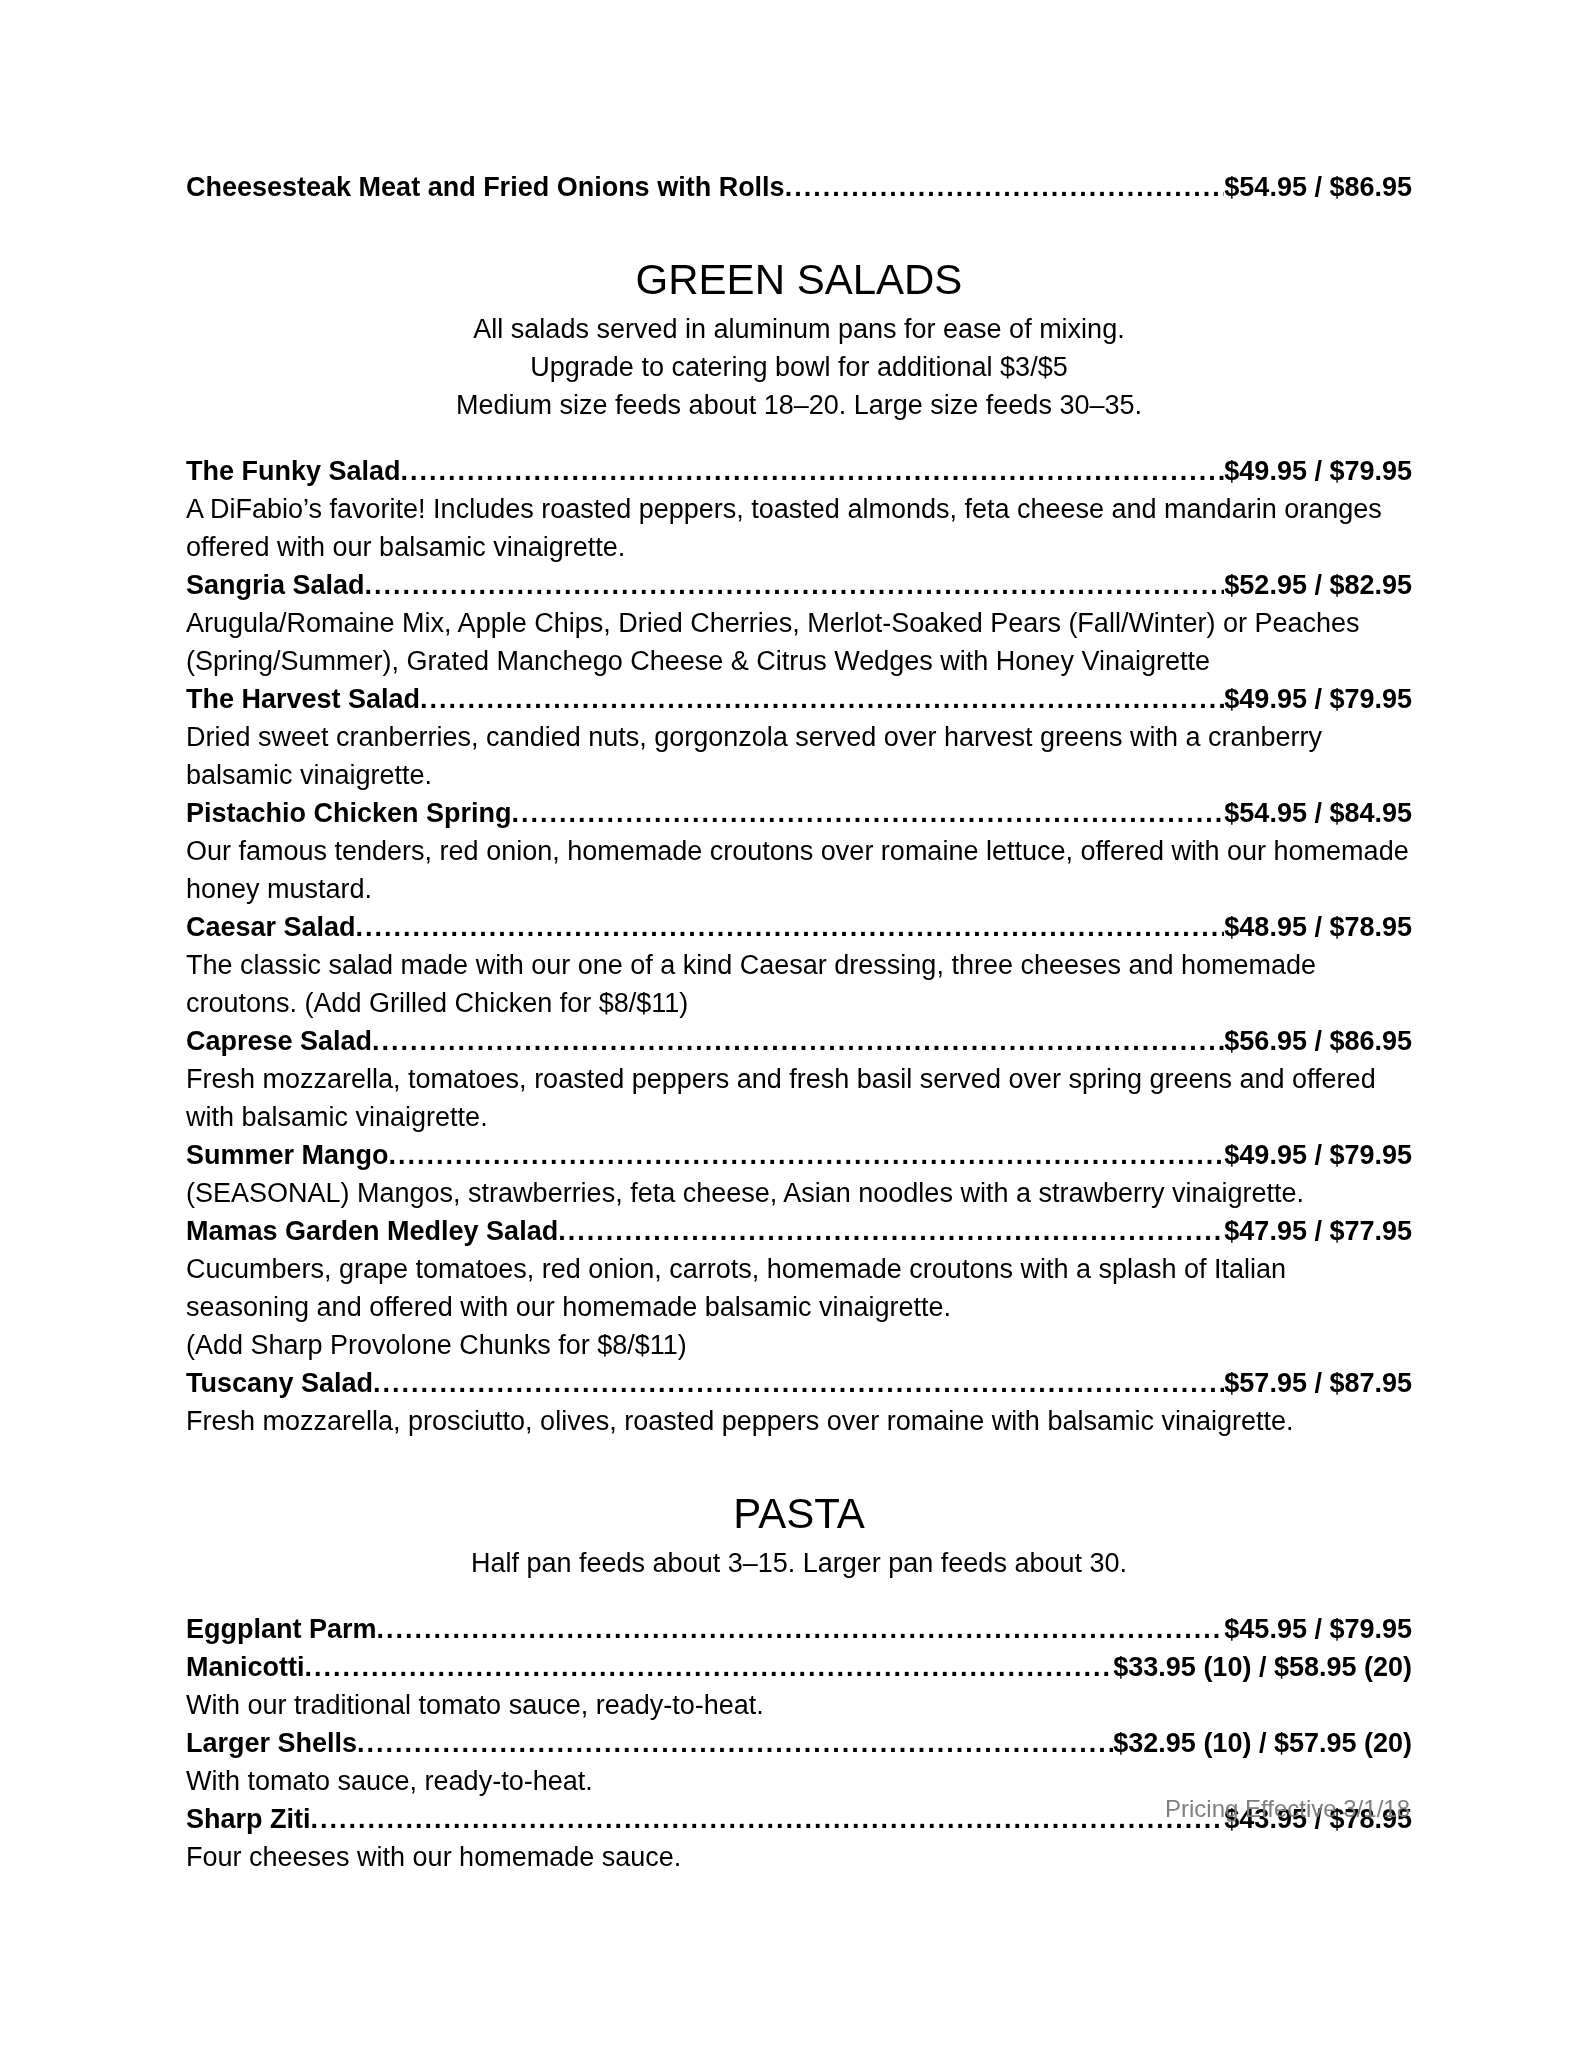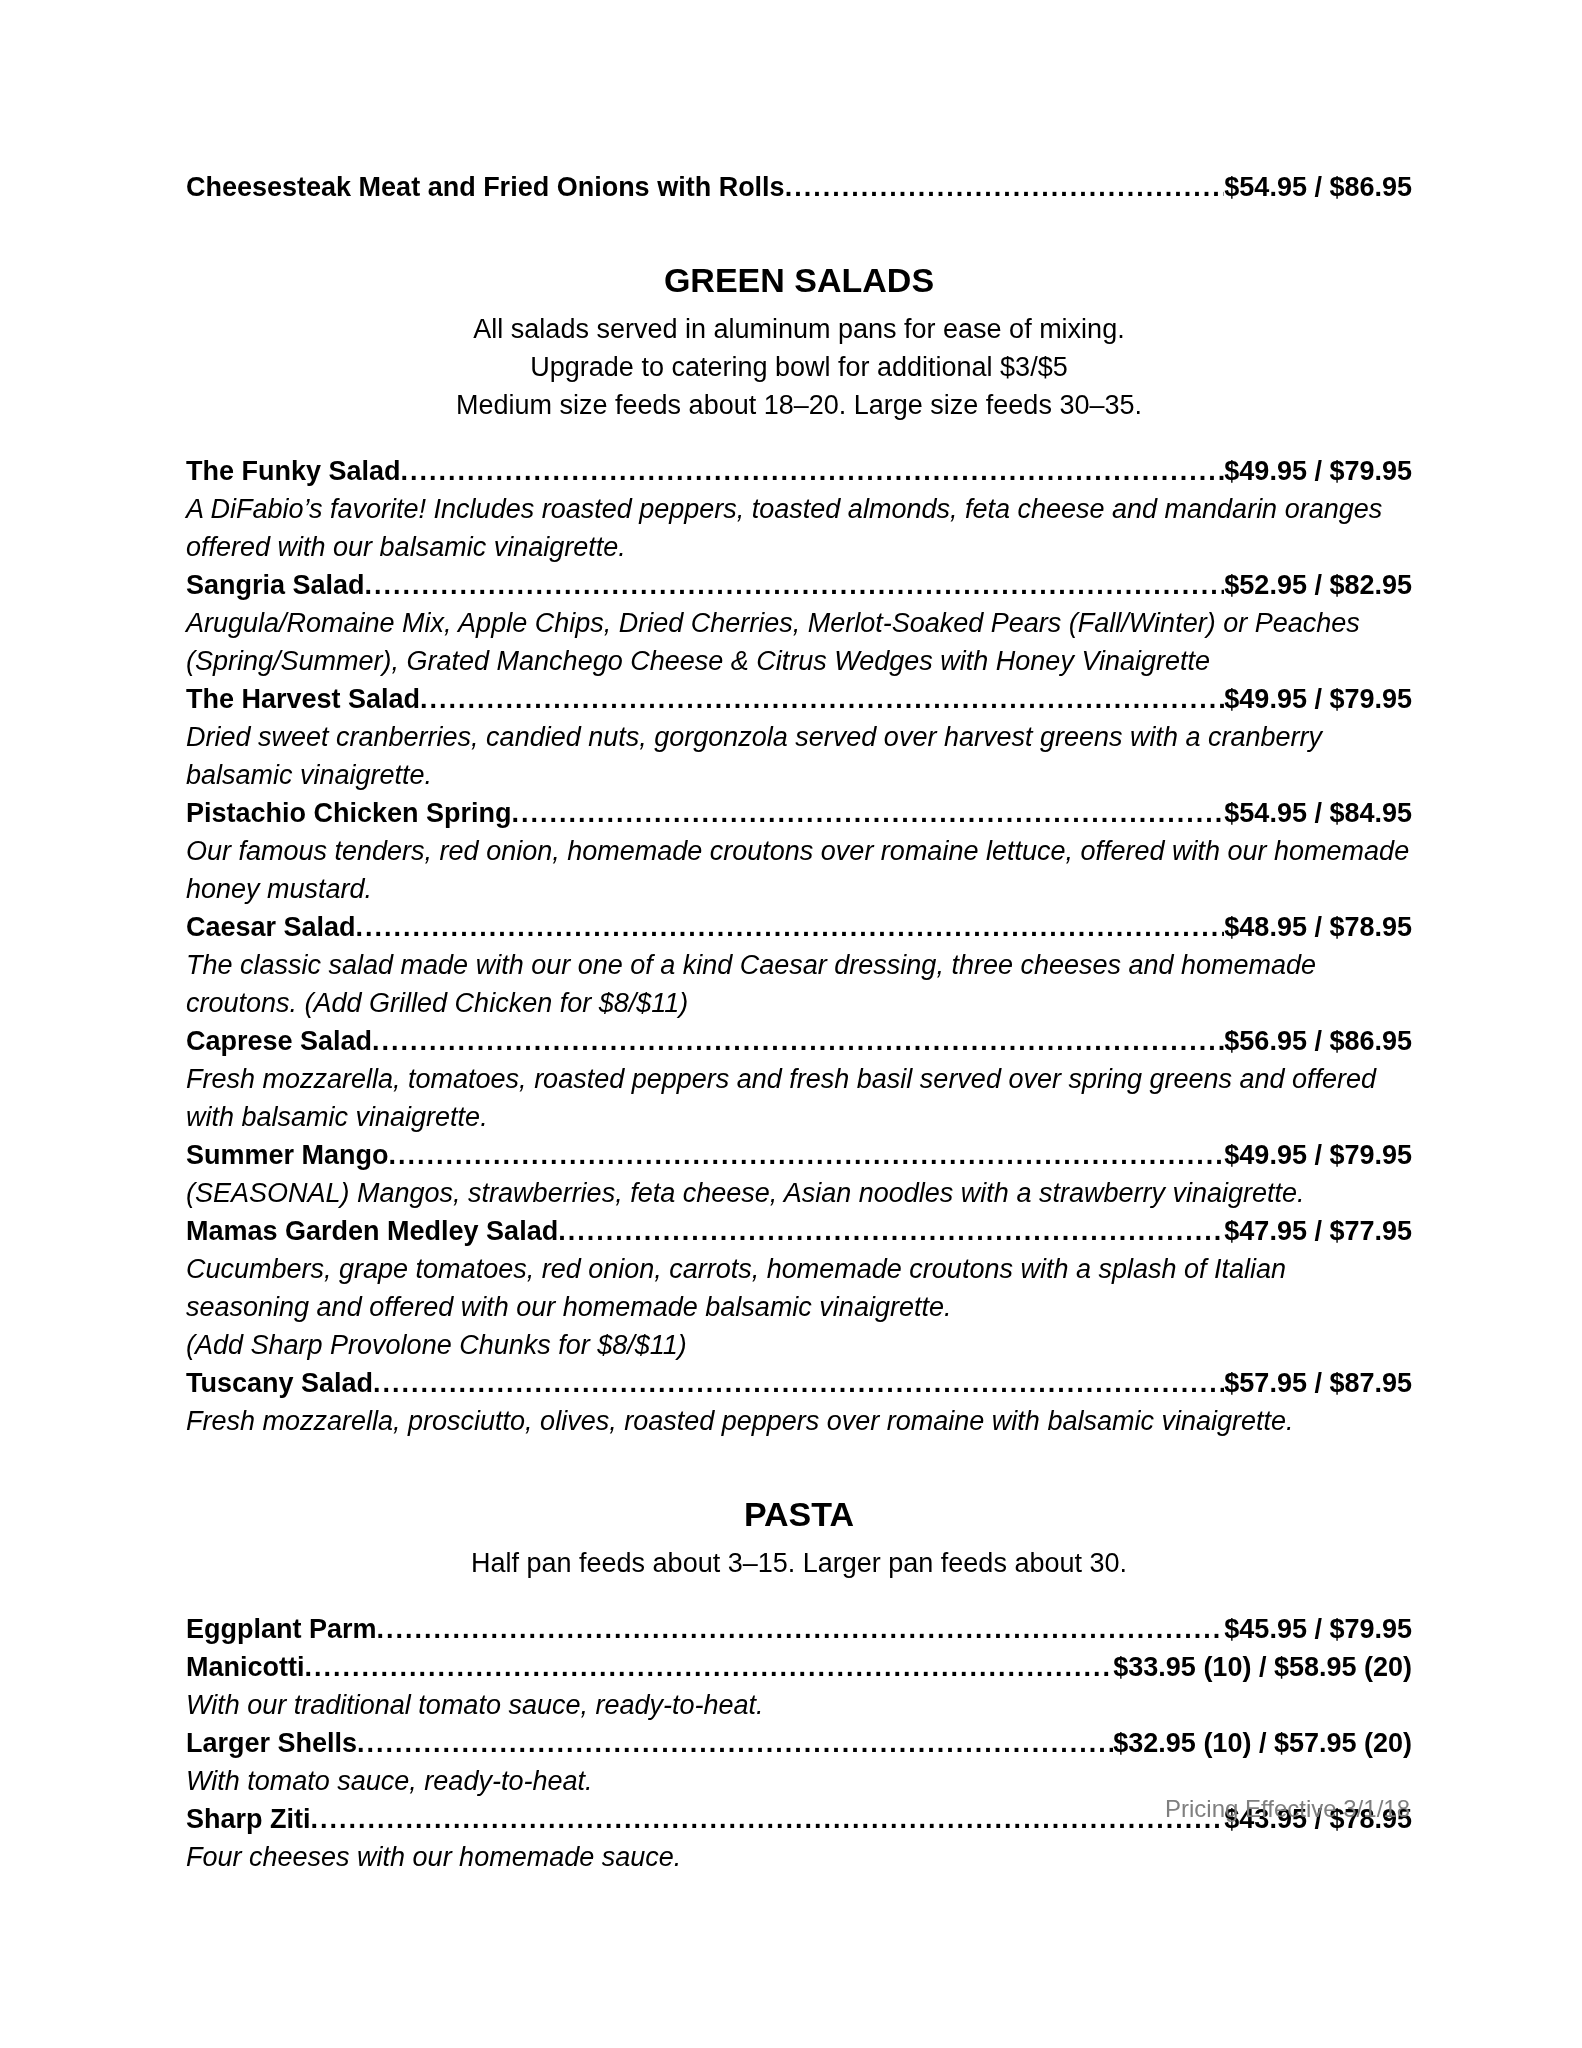--- a/index.html
+++ b/index.html
@@ -30,26 +30,26 @@
     flex: 1 1 auto;
     overflow: hidden;
     white-space: nowrap;
     min-width: 18px;
   }
   .leader-dots::after {
     content: "..........................................................................................................................................................................................................................";
     letter-spacing: 2px;
   }
   .item-price { white-space: nowrap; }
-  .item-desc { font-weight: 400; font-style: italic; }
+  .item-desc { font-weight: 400; }
   .section-header {
     margin: 52px 0 8px 0;
     text-align: center;
-    font-weight: 700;
-    font-size: 34px;
+    font-weight: 400;
+    font-size: 42px;
     line-height: 44px;
   }
   .section-intro { margin-bottom: 28px; }
   .intro-line { text-align: center; }
   .footer-note {
     position: absolute;
     top: 1794px;
     right: 172px;
     color: #7f7f7f;
     font-size: 24px;

